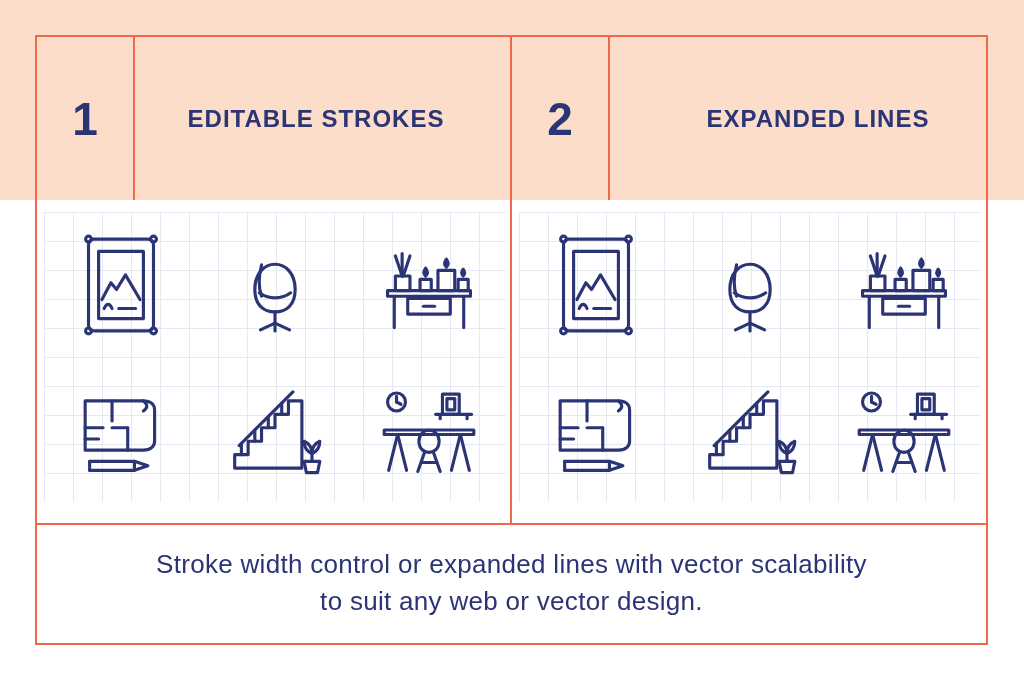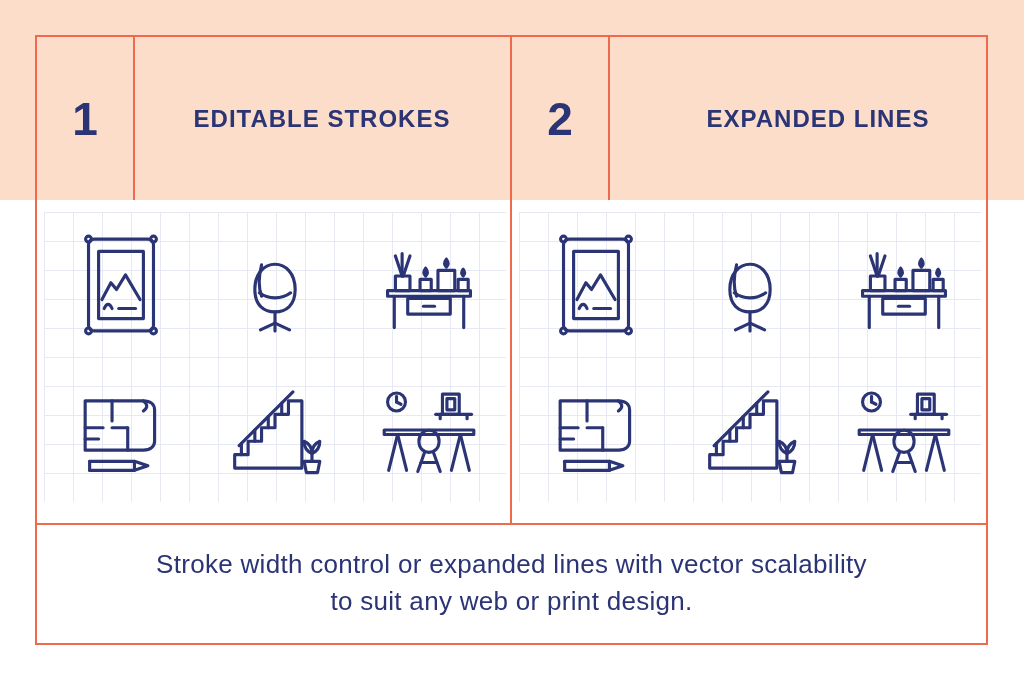--- a/index.html
+++ b/index.html
@@ -32,21 +32,21 @@
   .sep-v3{left:571px;top:0;width:2px;height:163px;}
   .sep-h1{left:0;top:486px;width:100%;height:2px;}
   .hcell{
     position:absolute;top:0;height:163px;
     display:flex;align-items:center;justify-content:center;
     color:var(--navy);
   }
   .hnum{font-size:46px;font-weight:bold;}
   .hlabel{font-size:24px;font-weight:bold;letter-spacing:1px;}
   .cell-num1{left:0;width:96px;}
-  .cell-label1{left:112px;width:346px;}
+  .cell-label1{left:106px;width:346px;}
   .cell-num2{left:475px;width:96px;}
   .cell-label2{left:573px;width:416px;}
   .panel{
     position:absolute;top:175px;width:462px;height:290px;
     background-color:var(--panel);
     background-image:
       linear-gradient(to right, var(--grid) 1px, transparent 1px),
       linear-gradient(to bottom, var(--grid) 1px, transparent 1px);
     background-size:29px 29px;
   }
@@ -249,16 +249,16 @@
           <div class="icon-cell">
             <svg class="icon-svg" viewBox="0 0 100 100">
               <use href="#sym-desk"></use>
             </svg>
           </div>
         </div>
     </div>
 
     <div class="caption-row">
       <p class="caption-line">Stroke width control or expanded lines with vector scalability</p>
-      <p class="caption-line">to suit any web or print design.</p>
+      <p class="caption-line">to suit any web or vector design.</p>
     </div>
   </div>
 </div>
 
 </body></html>

